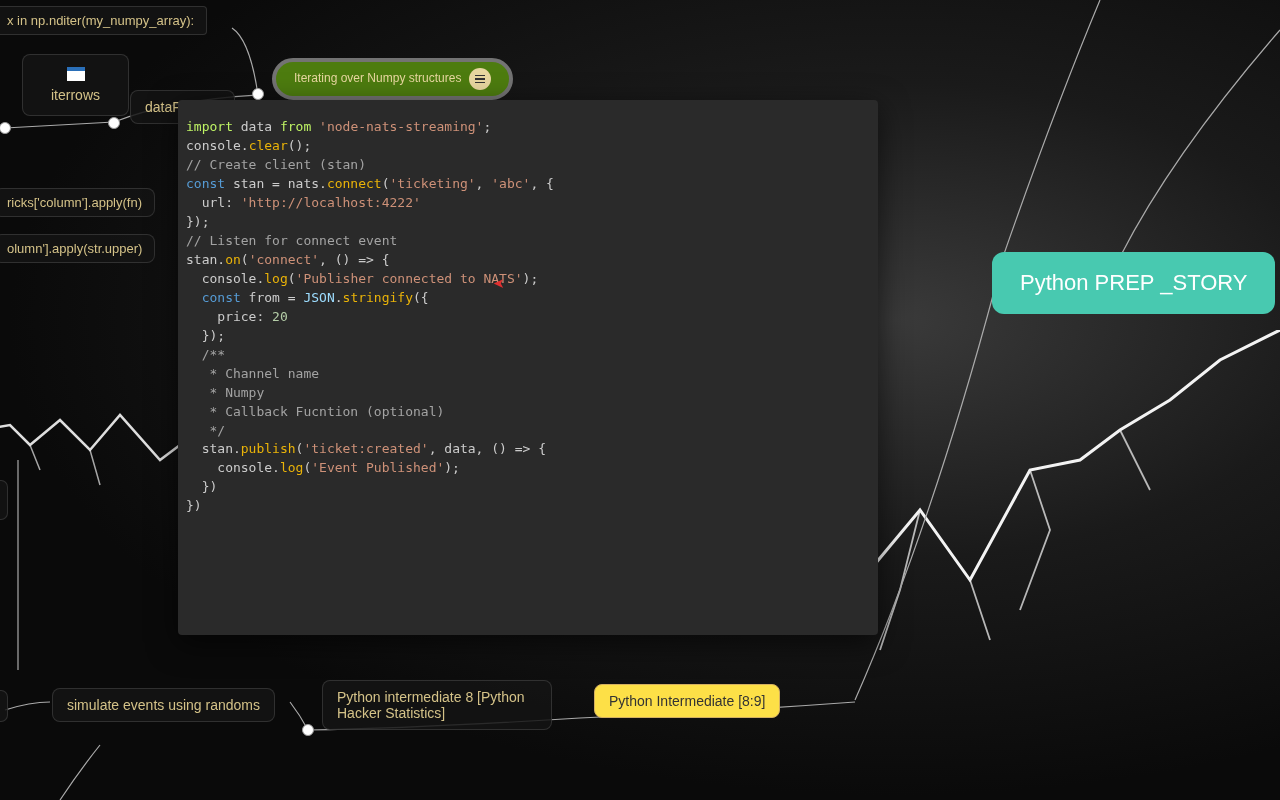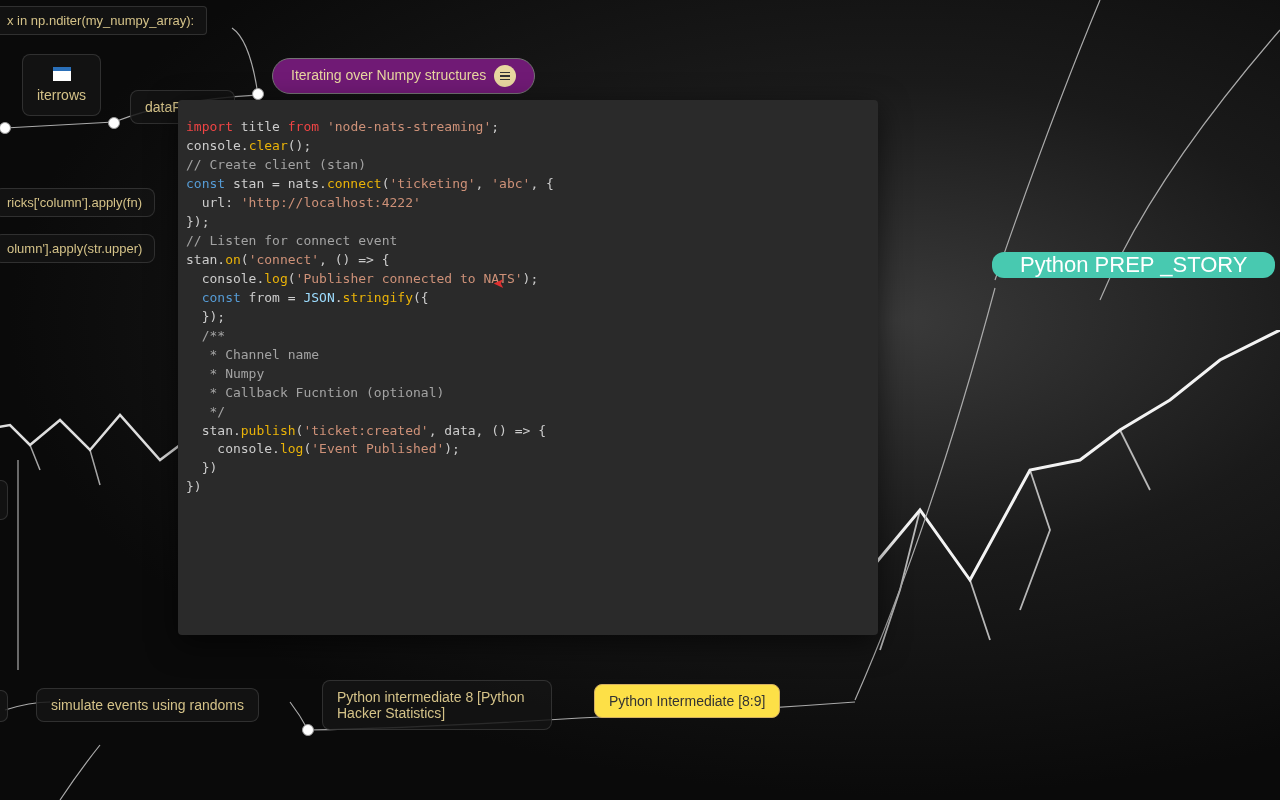--- a/index.html
+++ b/index.html
@@ -1,29 +1,29 @@
 <!DOCTYPE html>
 <html><head>
 <meta charset="utf-8">
 <style>
 *{margin:0;padding:0;box-sizing:border-box}
 body{width:1280px;height:800px;overflow:hidden;position:relative;background:radial-gradient(ellipse at 70% 40%,#3a3a3a 0%,#1a1a1a 35%,#0a0a0a 70%);font-family:-apple-system,BlinkMacSystemFont,"Segoe UI",sans-serif}
 .lightning{position:absolute;pointer-events:none}
 .node{position:absolute;background:rgba(20,20,20,.85);border:1px solid rgba(80,80,80,.5);border-radius:8px;padding:8px 14px;color:#d4c288;font-size:14px;cursor:pointer}
 .node.small{padding:6px 12px;font-size:13px}
-.node.icon-node{padding:12px 14px;text-align:center}
+.node.icon-node{padding:12px 28px;text-align:center}
 .node.hl{background:#fde047;color:#333;border-color:#d4b060}
-.node.teal{background:#48c9b0;color:#fff;border:none;font-size:22px;padding:0 28px;border-radius:12px}
+.node.teal{background:#48c9b0;color:#fff;border:none;font-size:22px;padding:18px 28px;border-radius:12px}
 .node .ic{display:block;width:18px;height:14px;margin:0 auto 6px;background:#fff;border-top:4px solid #2a6fb8}
-.tab-node{display:inline-block;padding:6px 18px;background:#701a75;border:1px solid #737373;border-radius:50px;color:#e8d7a0;font-size:14px}
+.tab-node{display:inline-block;padding:6px 18px;background:#4d7c0f;border:4px solid #737373;border-radius:50px;color:#e8d7a0;font-size:12px}
 .burger{display:inline-flex;width:22px;height:22px;background:#e8d7a0;border-radius:50%;margin-left:8px;vertical-align:middle;align-items:center;justify-content:center;flex-direction:column;gap:2px}
 .burger span{display:block;width:10px;height:1.5px;background:#333}
 .code-panel{position:absolute;left:178px;top:100px;width:700px;height:535px;background:#2a2a2a;border-radius:4px;padding:18px 8px;box-shadow:0 8px 30px rgba(0,0,0,.6);font-family:Consolas,Monaco,monospace;font-size:13px;line-height:1.46;color:#ccc;overflow:hidden}
 .code-line{white-space:pre}
-.kw{color:#ef4444}.var{color:#9cdcfe}.str{color:#ce9178}.com{color:#a3a3a3}.fn{color:#eab308}.key2{color:#569cd6}.num{color:#b5cea8}
+.kw{color:#bef264}.var{color:#9cdcfe}.str{color:#ce9178}.com{color:#a3a3a3}.fn{color:#eab308}.key2{color:#569cd6}.num{color:#b5cea8}
 .dot{position:absolute;width:12px;height:12px;background:#fff;border-radius:50%;border:1px solid #999}
 .cursor{position:absolute;left:493px;top:275px;color:#e03030;font-size:14px;transform:scaleX(-1);pointer-events:none}
 svg.wires{position:absolute;top:0;left:0;width:1280px;height:800px;pointer-events:none}
 svg.wires path{stroke:#aaa;stroke-width:1.2;fill:none}
 </style>
 </head>
 <body>
 
 <svg class="lightning" style="left:-20px;top:390px" width="220" height="120" viewBox="0 0 220 120">
     <path d="M0,40 L30,35 L50,55 L80,30 L110,60 L140,25 L180,70 L220,40" stroke="#f5f5f5" stroke-width="2.5" fill="none" opacity=".9"></path>
@@ -58,42 +58,43 @@
 <div style="position:absolute;left:272px;top:58px">
   <span class="tab-node"><span>Iterating over Numpy structures</span><span class="burger">
         <span></span>
         <span></span>
         <span></span>
       </span></span>
 </div>
 
 <div class="node teal" style="left:992px;top:252px"><span>Python PREP _STORY</span></div>
 
-<div class="node" style="left:36px;top:688px"><span>simulate events using randoms</span></div>
+<div class="node" style="left:52px;top:688px"><span>simulate events using randoms</span></div>
 <div class="node" style="left:322px;top:680px;max-width:230px"><span>Python intermediate 8 [Python Hacker Statistics]</span></div>
 <div class="node hl" style="left:594px;top:684px"><span>Python Intermediate [8:9]</span></div>
 <div class="node" style="left:-6px;top:480px;width:14px;height:40px;padding:4px"></div>
 <div class="node" style="left:-6px;top:690px;width:14px;height:32px;padding:4px"></div>
 
 <div class="code-panel">
     <div id="code-root">
-      <div class="code-line"><span class="kw">import</span><span> title </span><span class="kw">from</span><span> </span><span class="str">'node-nats-streaming'</span><span>;</span></div>
+      <div class="code-line"><span class="kw">import</span><span> data </span><span class="kw">from</span><span> </span><span class="str">'node-nats-streaming'</span><span>;</span></div>
       <div class="code-line"></div>
       <div class="code-line"><span>console.</span><span class="fn">clear</span><span>();</span></div>
       <div class="code-line"></div>
       <div class="code-line"><span class="com">// Create client (stan)</span></div>
       <div class="code-line"><span class="key2">const</span><span> stan = nats.</span><span class="fn">connect</span><span>(</span><span class="str">'ticketing'</span><span>, </span><span class="str">'abc'</span><span>, {</span></div>
       <div class="code-line"><span>  url: </span><span class="str">'http://localhost:4222'</span></div>
       <div class="code-line"><span>});</span></div>
       <div class="code-line"></div>
       <div class="code-line"><span class="com">// Listen for connect event</span></div>
       <div class="code-line"><span>stan.</span><span class="fn">on</span><span>(</span><span class="str">'connect'</span><span>, () =&gt; {</span></div>
       <div class="code-line"><span>  console.</span><span class="fn">log</span><span>(</span><span class="str">'Publisher connected to NATS'</span><span>);</span></div>
       <div class="code-line"></div>
       <div class="code-line"><span>  </span><span class="key2">const</span><span> from = </span><span class="var">JSON</span><span>.</span><span class="fn">stringify</span><span>({</span></div>
+      <div class="code-line"><span>    price: </span><span class="num">20</span></div>
       <div class="code-line"><span>  });</span></div>
       <div class="code-line"><span class="com">  /**</span></div>
       <div class="code-line"><span class="com">   * Channel name</span></div>
       <div class="code-line"><span class="com">   * Numpy</span></div>
       <div class="code-line"><span class="com">   * Callback Fucntion (optional)</span></div>
       <div class="code-line"><span class="com">   */</span></div>
       <div class="code-line"><span>  stan.</span><span class="fn">publish</span><span>(</span><span class="str">'ticket:created'</span><span>, data, () =&gt; {</span></div>
       <div class="code-line"><span>    console.</span><span class="fn">log</span><span>(</span><span class="str">'Event Published'</span><span>);</span></div>
       <div class="code-line"><span>  })</span></div>
       <div class="code-line"><span>})</span></div>

